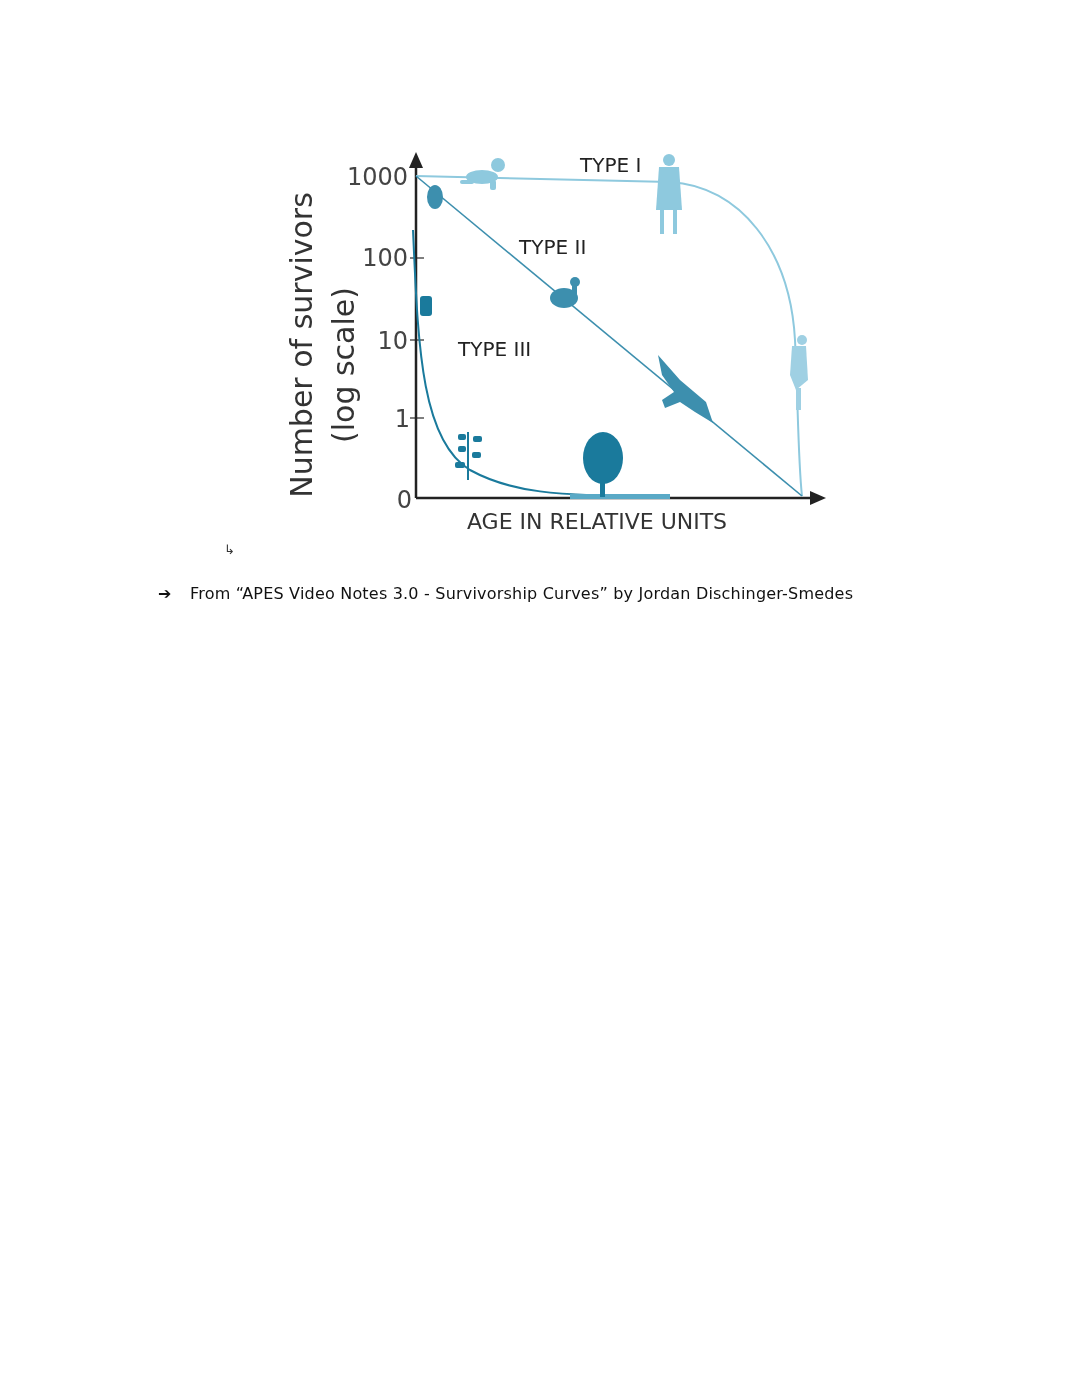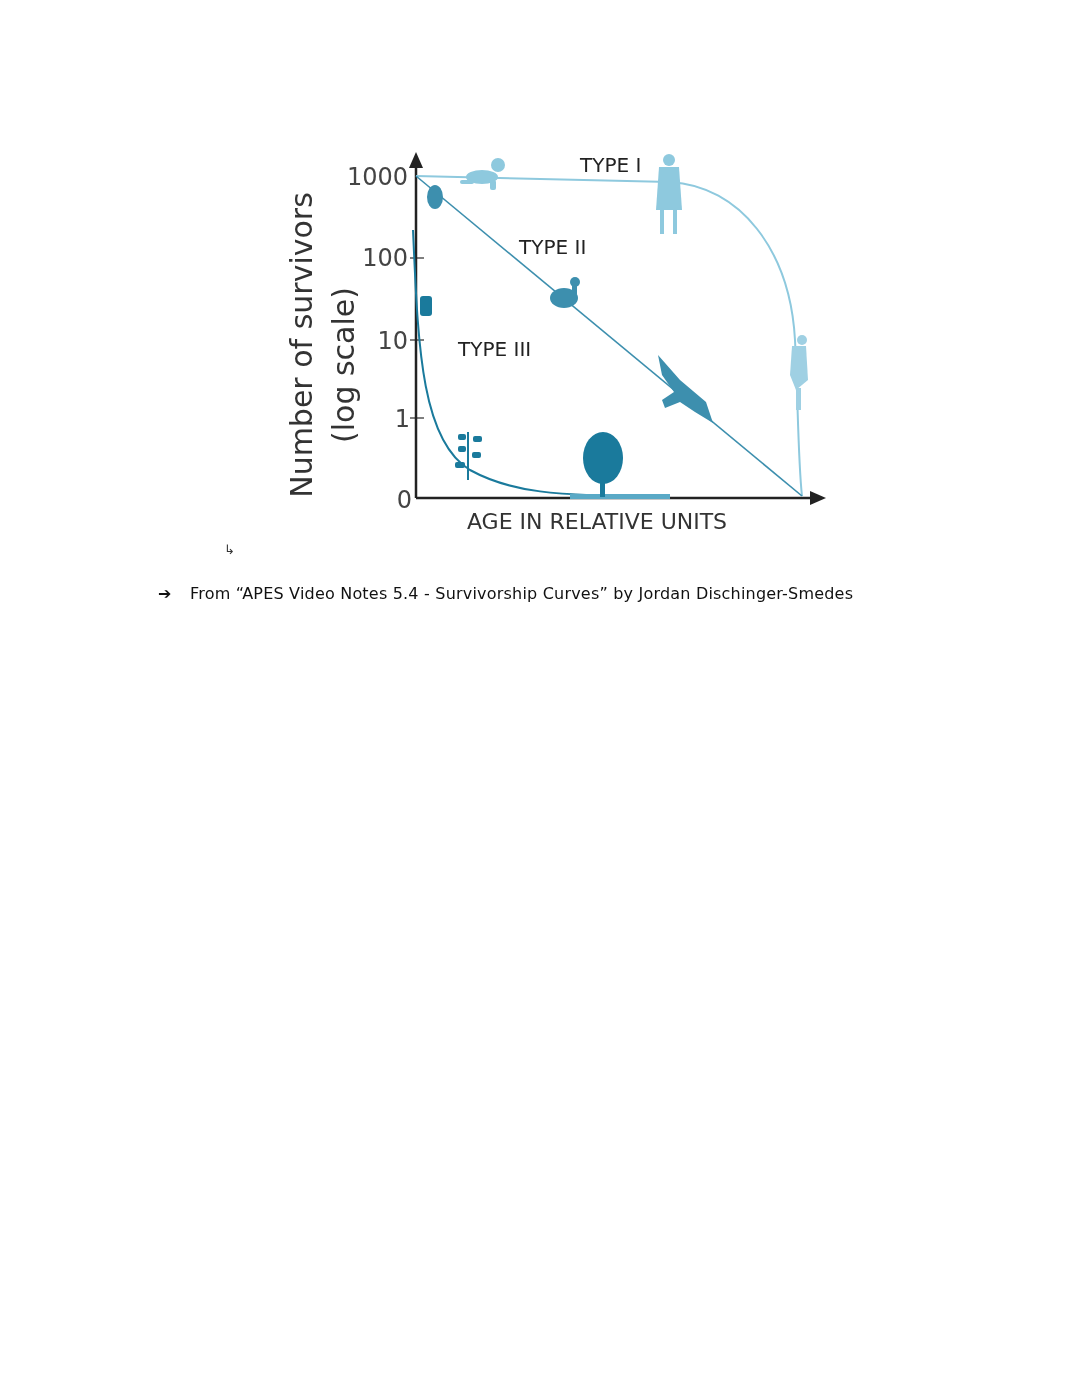--- a/index.html
+++ b/index.html
@@ -95,14 +95,14 @@
       <ellipse cx="333" cy="318" rx="20" ry="26"></ellipse>
       <rect x="330" y="335" width="5" height="22"></rect>
     </g>
   </svg>
 </div>
 
 <div class="return-mark">↳</div>
 
 <div class="caption">
   <span class="bullet">➔</span>
-  <span>From “APES Video Notes 5.4 - Survivorship Curves” by Jordan Dischinger-Smedes</span>
+  <span>From “APES Video Notes 3.0 - Survivorship Curves” by Jordan Dischinger-Smedes</span>
 </div>
 
 </body></html>

